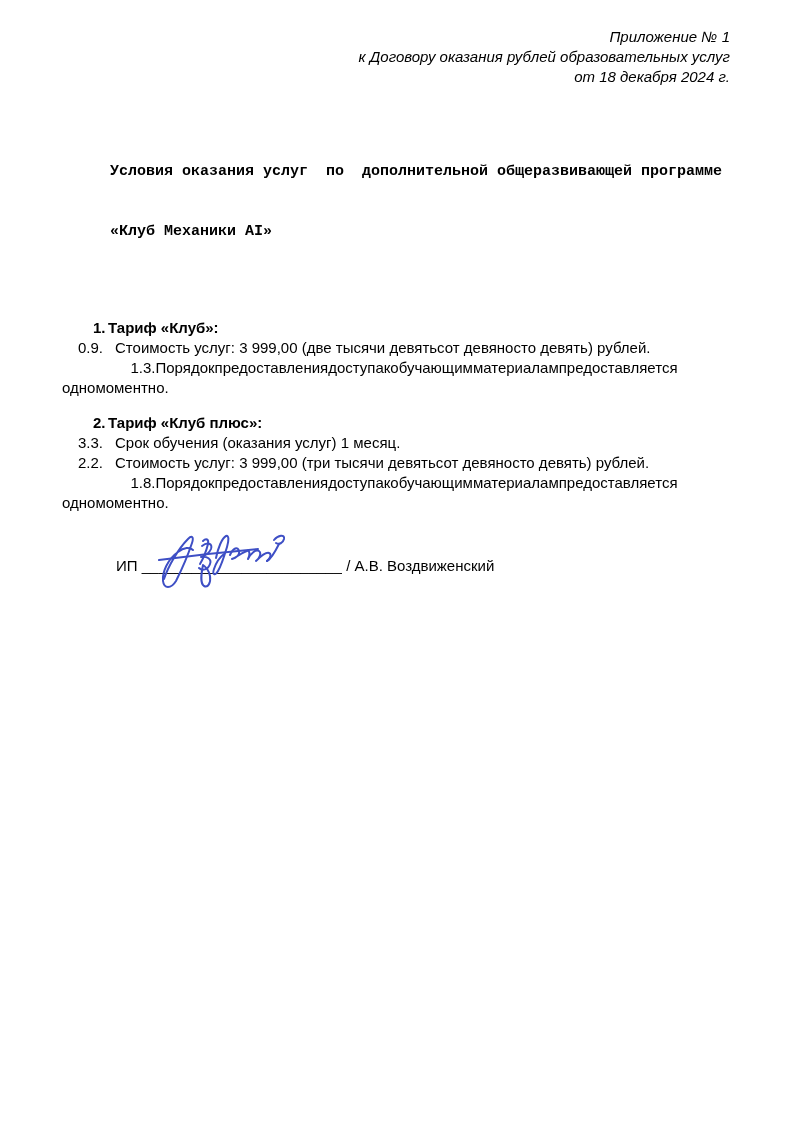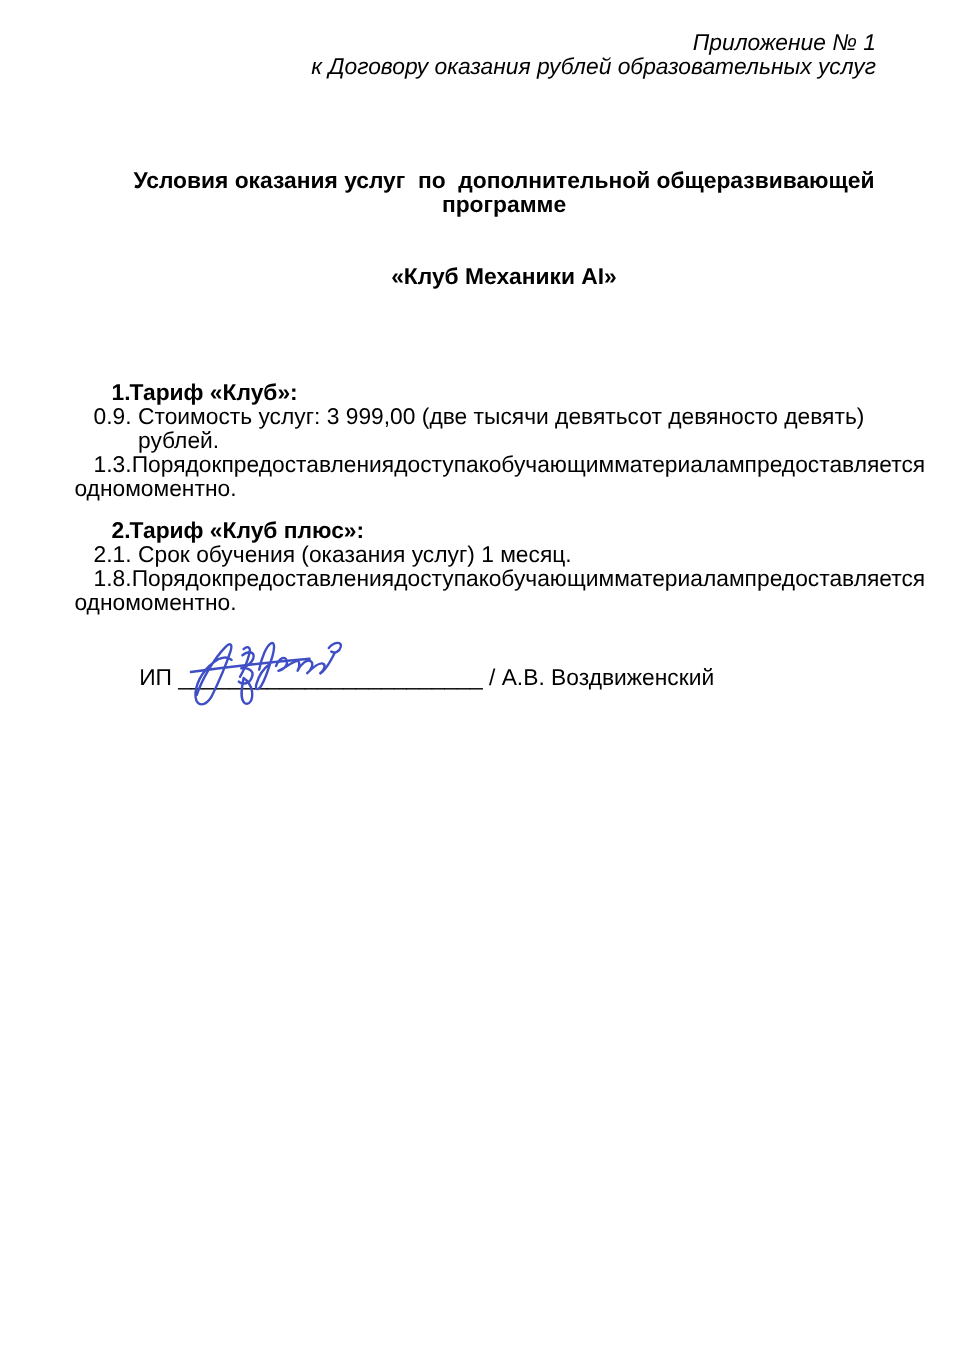--- a/index.html
+++ b/index.html
@@ -1,44 +1,45 @@
 <!DOCTYPE html>
 <html lang="ru"><head>
 <meta charset="utf-8">
 <style>
   html,body{margin:0;padding:0;background:#ffffff;}
   .page{
     width:794px;height:1054px;box-sizing:border-box;
     background:#ffffff;color:#000000;
     font-family:"Liberation Sans","DejaVu Sans",sans-serif;
-    font-size:19px;line-height:20px;
+    font-size:15px;line-height:20px;
     padding:27px 64px 0 62px;
     position:relative;overflow:hidden;
   }
   .doc-header{text-align:right;font-style:italic;}
-  .doc-title{font-weight:bold;text-align:center;margin-left:48px;margin-top:35px;white-space:pre-wrap;}
+  .doc-title{font-weight:bold;text-align:left;margin-left:48px;margin-top:35px;white-space:pre-wrap;font-family:Liberation Mono, monospace;}
   .sec{margin-top:36px;}
   .sec.sec-2{margin-top:15px;}
   .sec-h{font-weight:bold;padding-left:46px;text-indent:-15px;}
   .sec-h .num{display:inline-block;width:15px;text-indent:0;}
   .item{padding-left:53px;text-indent:-37px;}
   .item .num{display:inline-block;width:37px;text-indent:0;}
-  .item-just .jline{display:flex;justify-content:flex-start;padding-left:16px;}
+  .item-just .jline{display:flex;justify-content:center;padding-left:16px;}
   .sig-row{margin-top:43px;padding-left:54px;position:relative;}
   .sig-underscores{letter-spacing:0;}
   .sig-svg{position:absolute;left:96px;top:-23px;width:135px;height:56px;pointer-events:none;}
 </style>
 </head>
 <body>
 
 <div class="page">
 
   <div class="doc-header">
     <div>Приложение № 1</div>
     <div>к Договору оказания рублей образовательных услуг</div>
+    <div>от 18 декабря 2024 г.</div>
   </div>
 
   <div class="doc-title">
     <div>Условия оказания услуг  по  дополнительной общеразвивающей программе</div>
     <div>«Клуб Механики AI»</div>
   </div>
 
   <div class="sec sec-1">
     <div class="sec-h">
       <span class="num">1.</span><span>Тариф «Клуб»:</span>
@@ -59,21 +60,24 @@
         </div>
       <div>одномоментно.</div>
     </div>
   </div>
 
   <div class="sec sec-2">
     <div class="sec-h">
       <span class="num">2.</span><span>Тариф «Клуб плюс»:</span>
     </div>
     <div class="item">
-      <span class="num">2.1.</span><span>Срок обучения (оказания услуг) 1 месяц.</span>
+      <span class="num">3.3.</span><span>Срок обучения (оказания услуг) 1 месяц.</span>
+    </div>
+    <div class="item">
+      <span class="num">2.2.</span><span>Стоимость услуг: 3 999,00 (три тысячи девятьсот девяносто девять) рублей.</span>
     </div>
     <div class="item-just">
       <div class="jline">
           <span>1.8.</span>
           <span>Порядок</span>
           <span>предоставления</span>
           <span>доступа</span>
           <span>к</span>
           <span>обучающим</span>
           <span>материалам</span>

